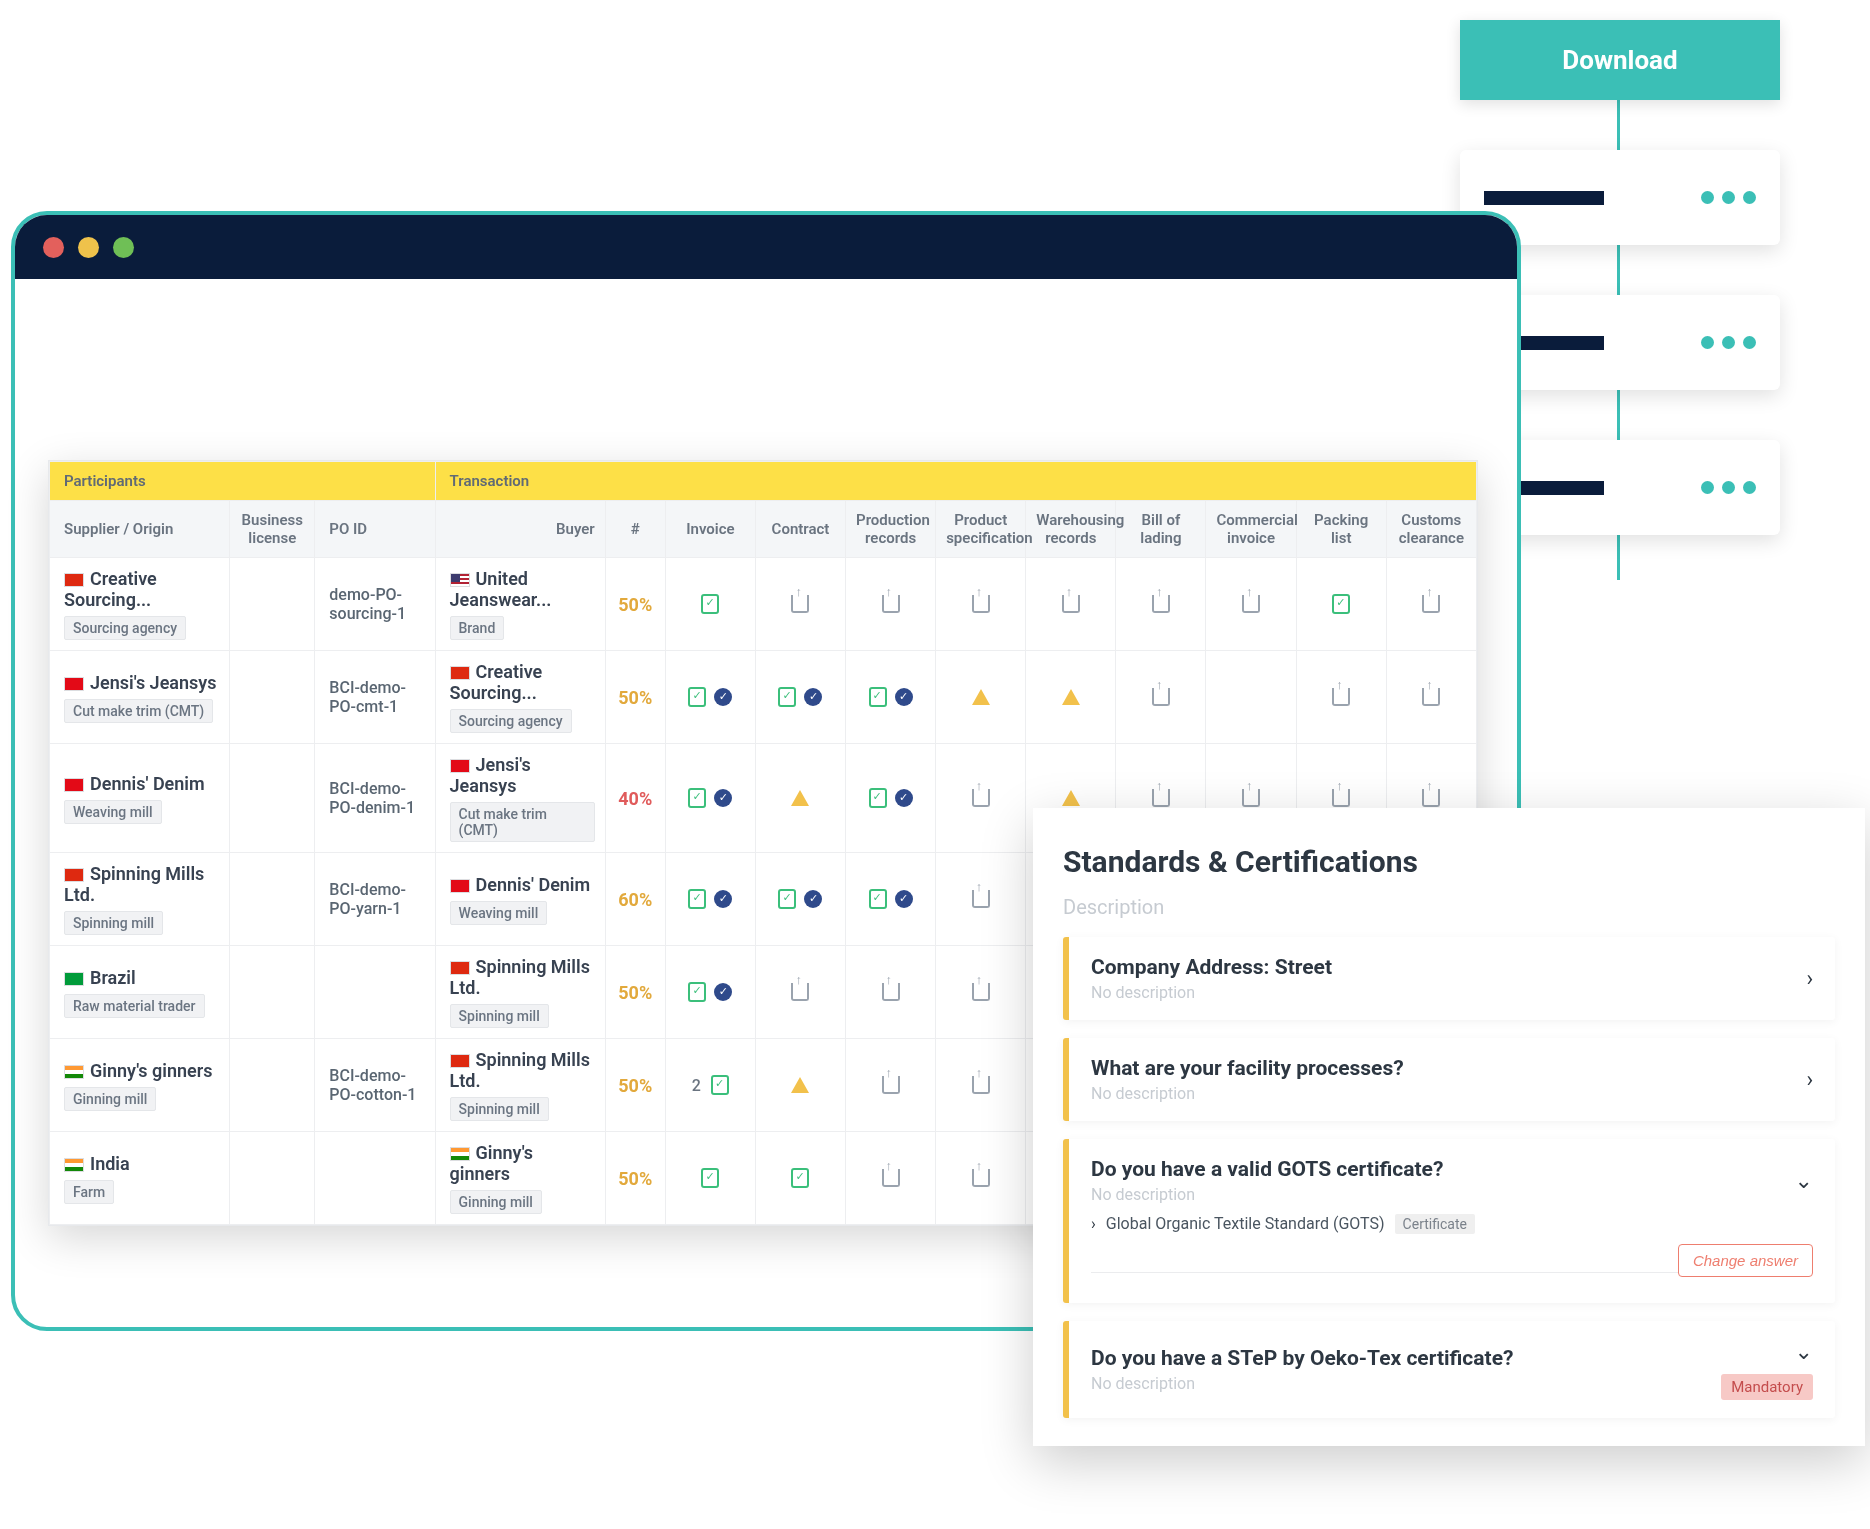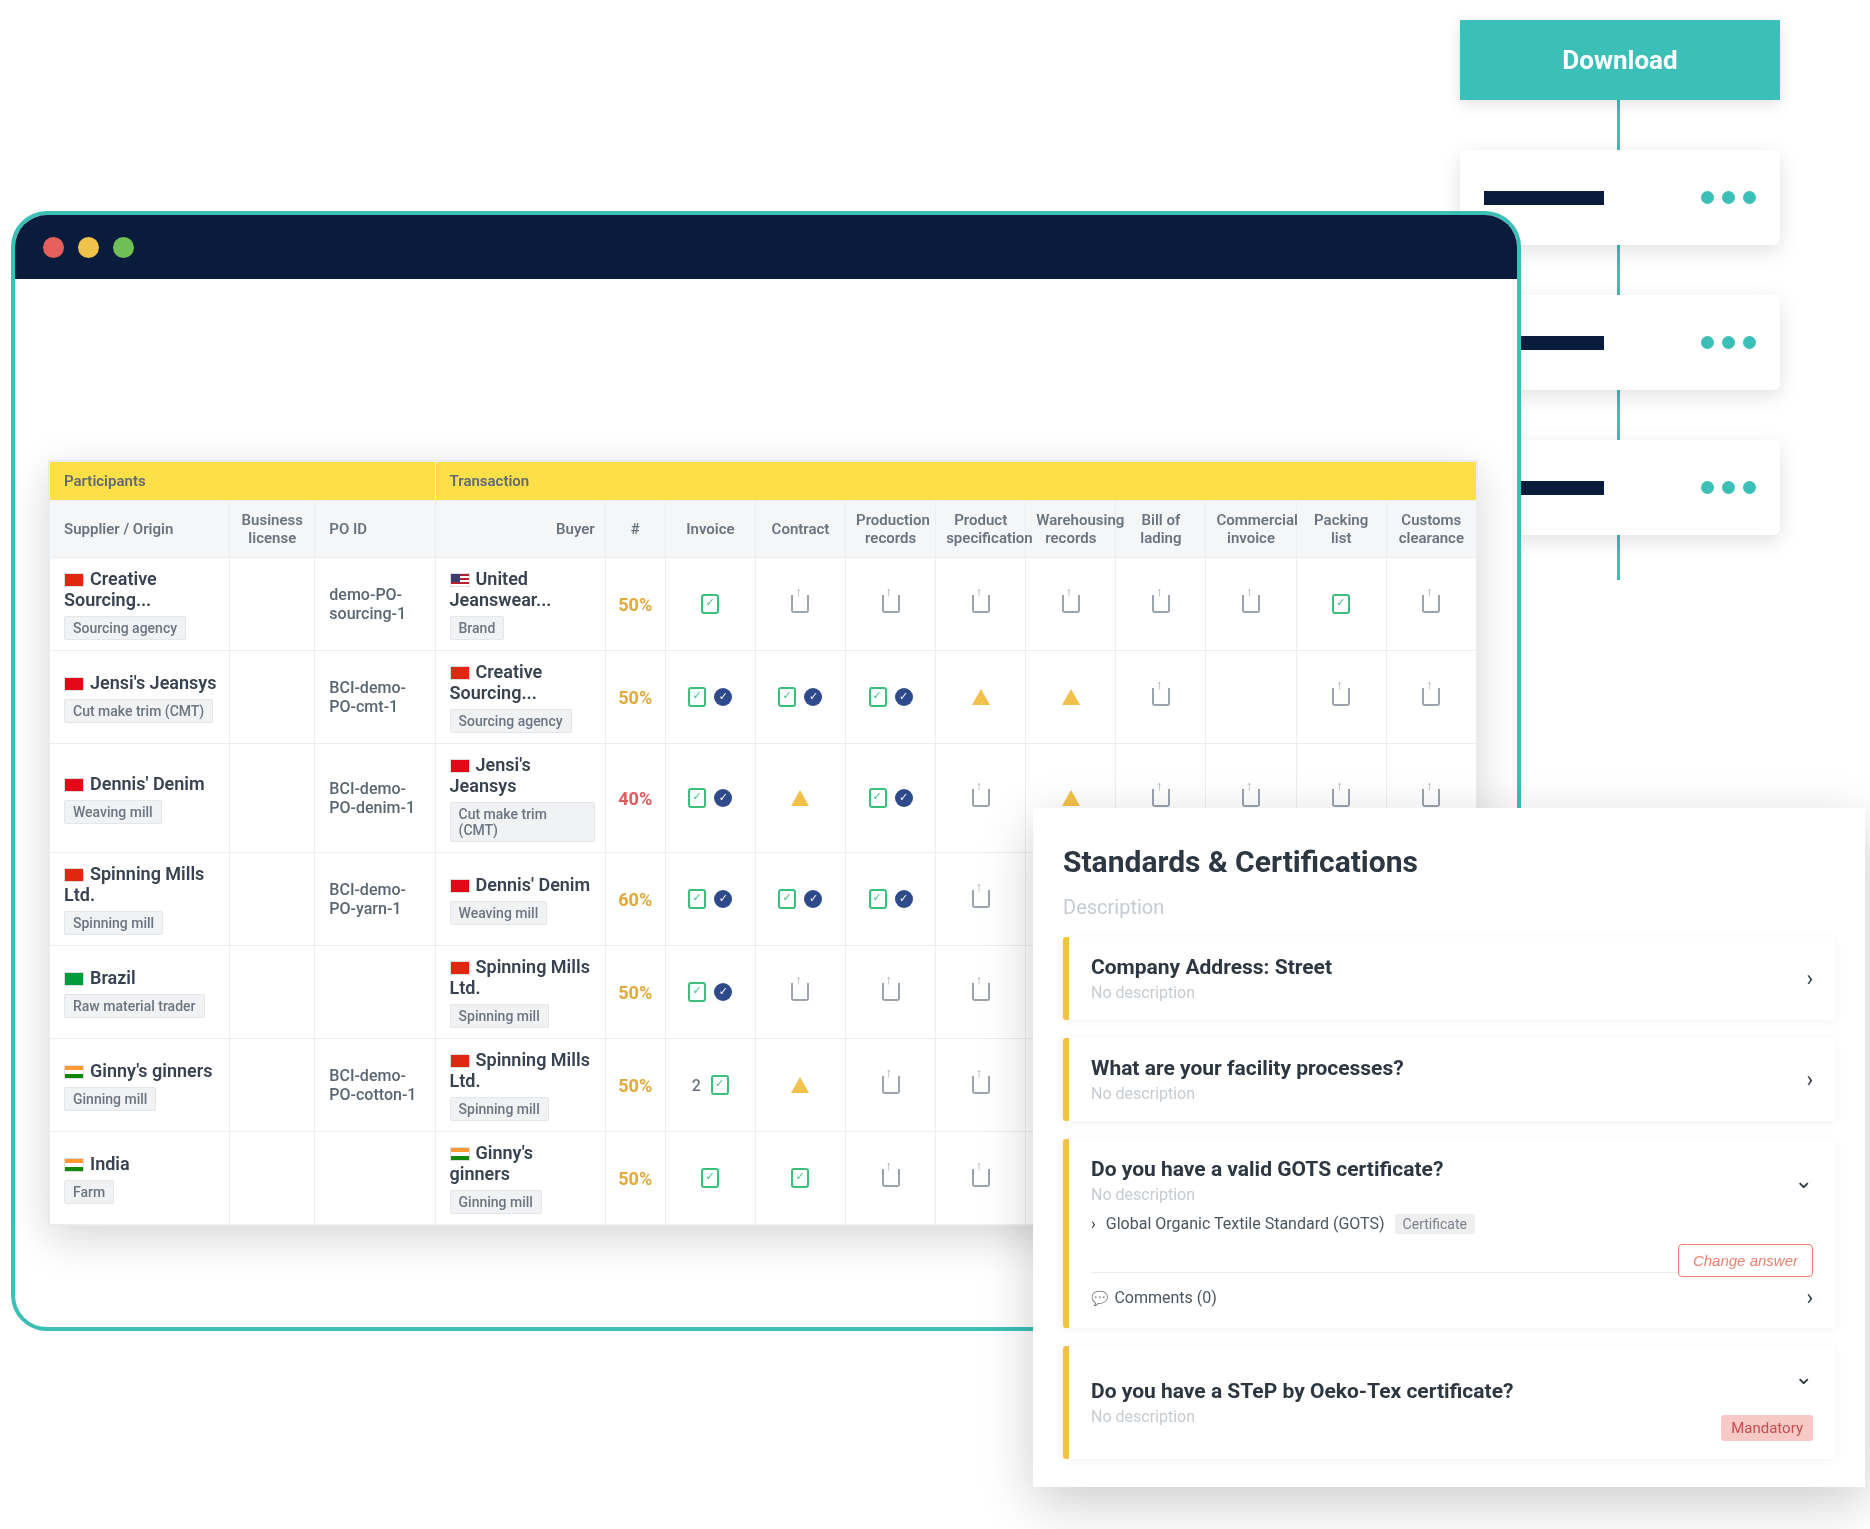--- a/index.html
+++ b/index.html
@@ -588,31 +588,27 @@
       </div>
       <span class="chev chev-down"></span>
     </div>
     <div class="ans-row">
       <span class="chev chev-right" style="font-size:16px;"></span>
       <span>Global Organic Textile Standard (GOTS)</span>
       <span class="cert-chip">Certificate</span>
     </div>
     <button class="change-btn">Change answer</button>
     <hr>
-    <div class="comments-row">
-      <span><span class="chat-icon"></span><span>Comments (0)</span></span>
-      <span class="chev chev-right"></span>
-    </div>
   </div>
 
   <div class="std-block">
     <div class="q-row">
       <div>
         <div class="q">Do you have a STeP by Oeko-Tex certificate?</div>
         <div class="nd">No description</div>
       </div>
-      <div style="display:flex;flex-direction:column;align-items:flex-end;gap:26px;">
+      <div style="display:flex;flex-direction:column;align-items:flex-end;gap:10px;">
         <span class="chev chev-down"></span>
         <span class="mandatory-chip">Mandatory</span>
       </div>
     </div>
   </div>
 </div>
 
 </body></html>

